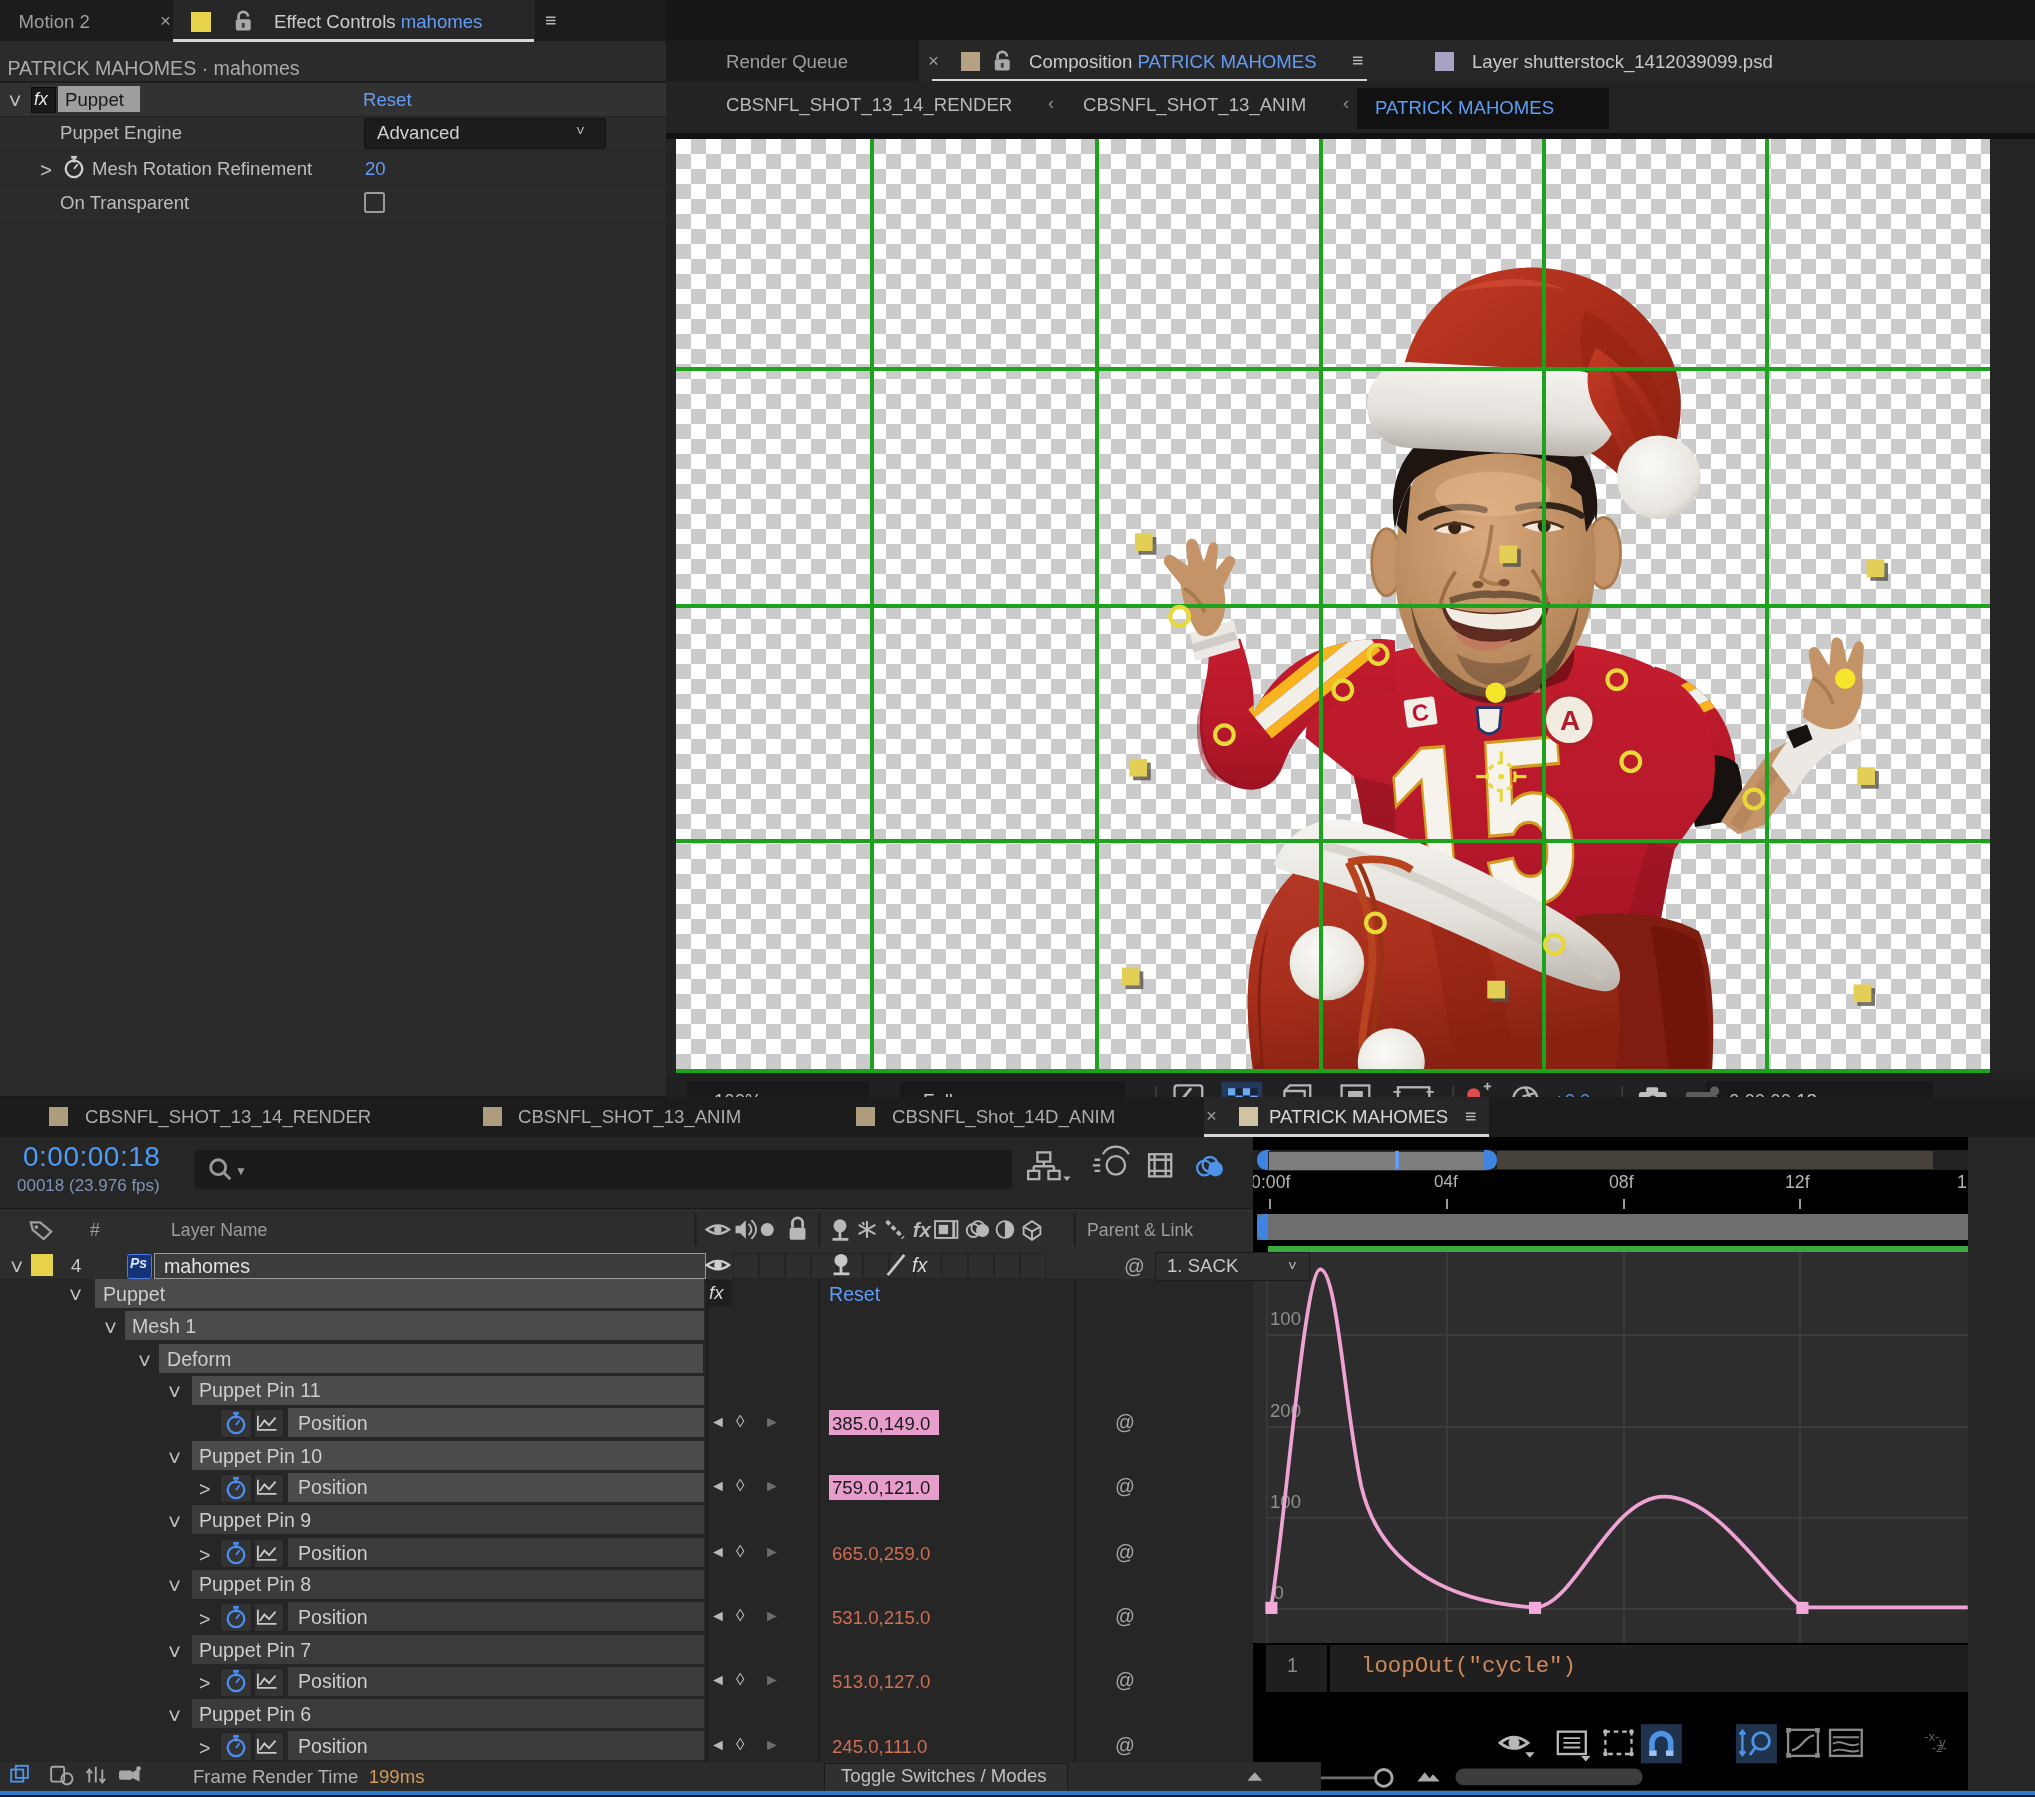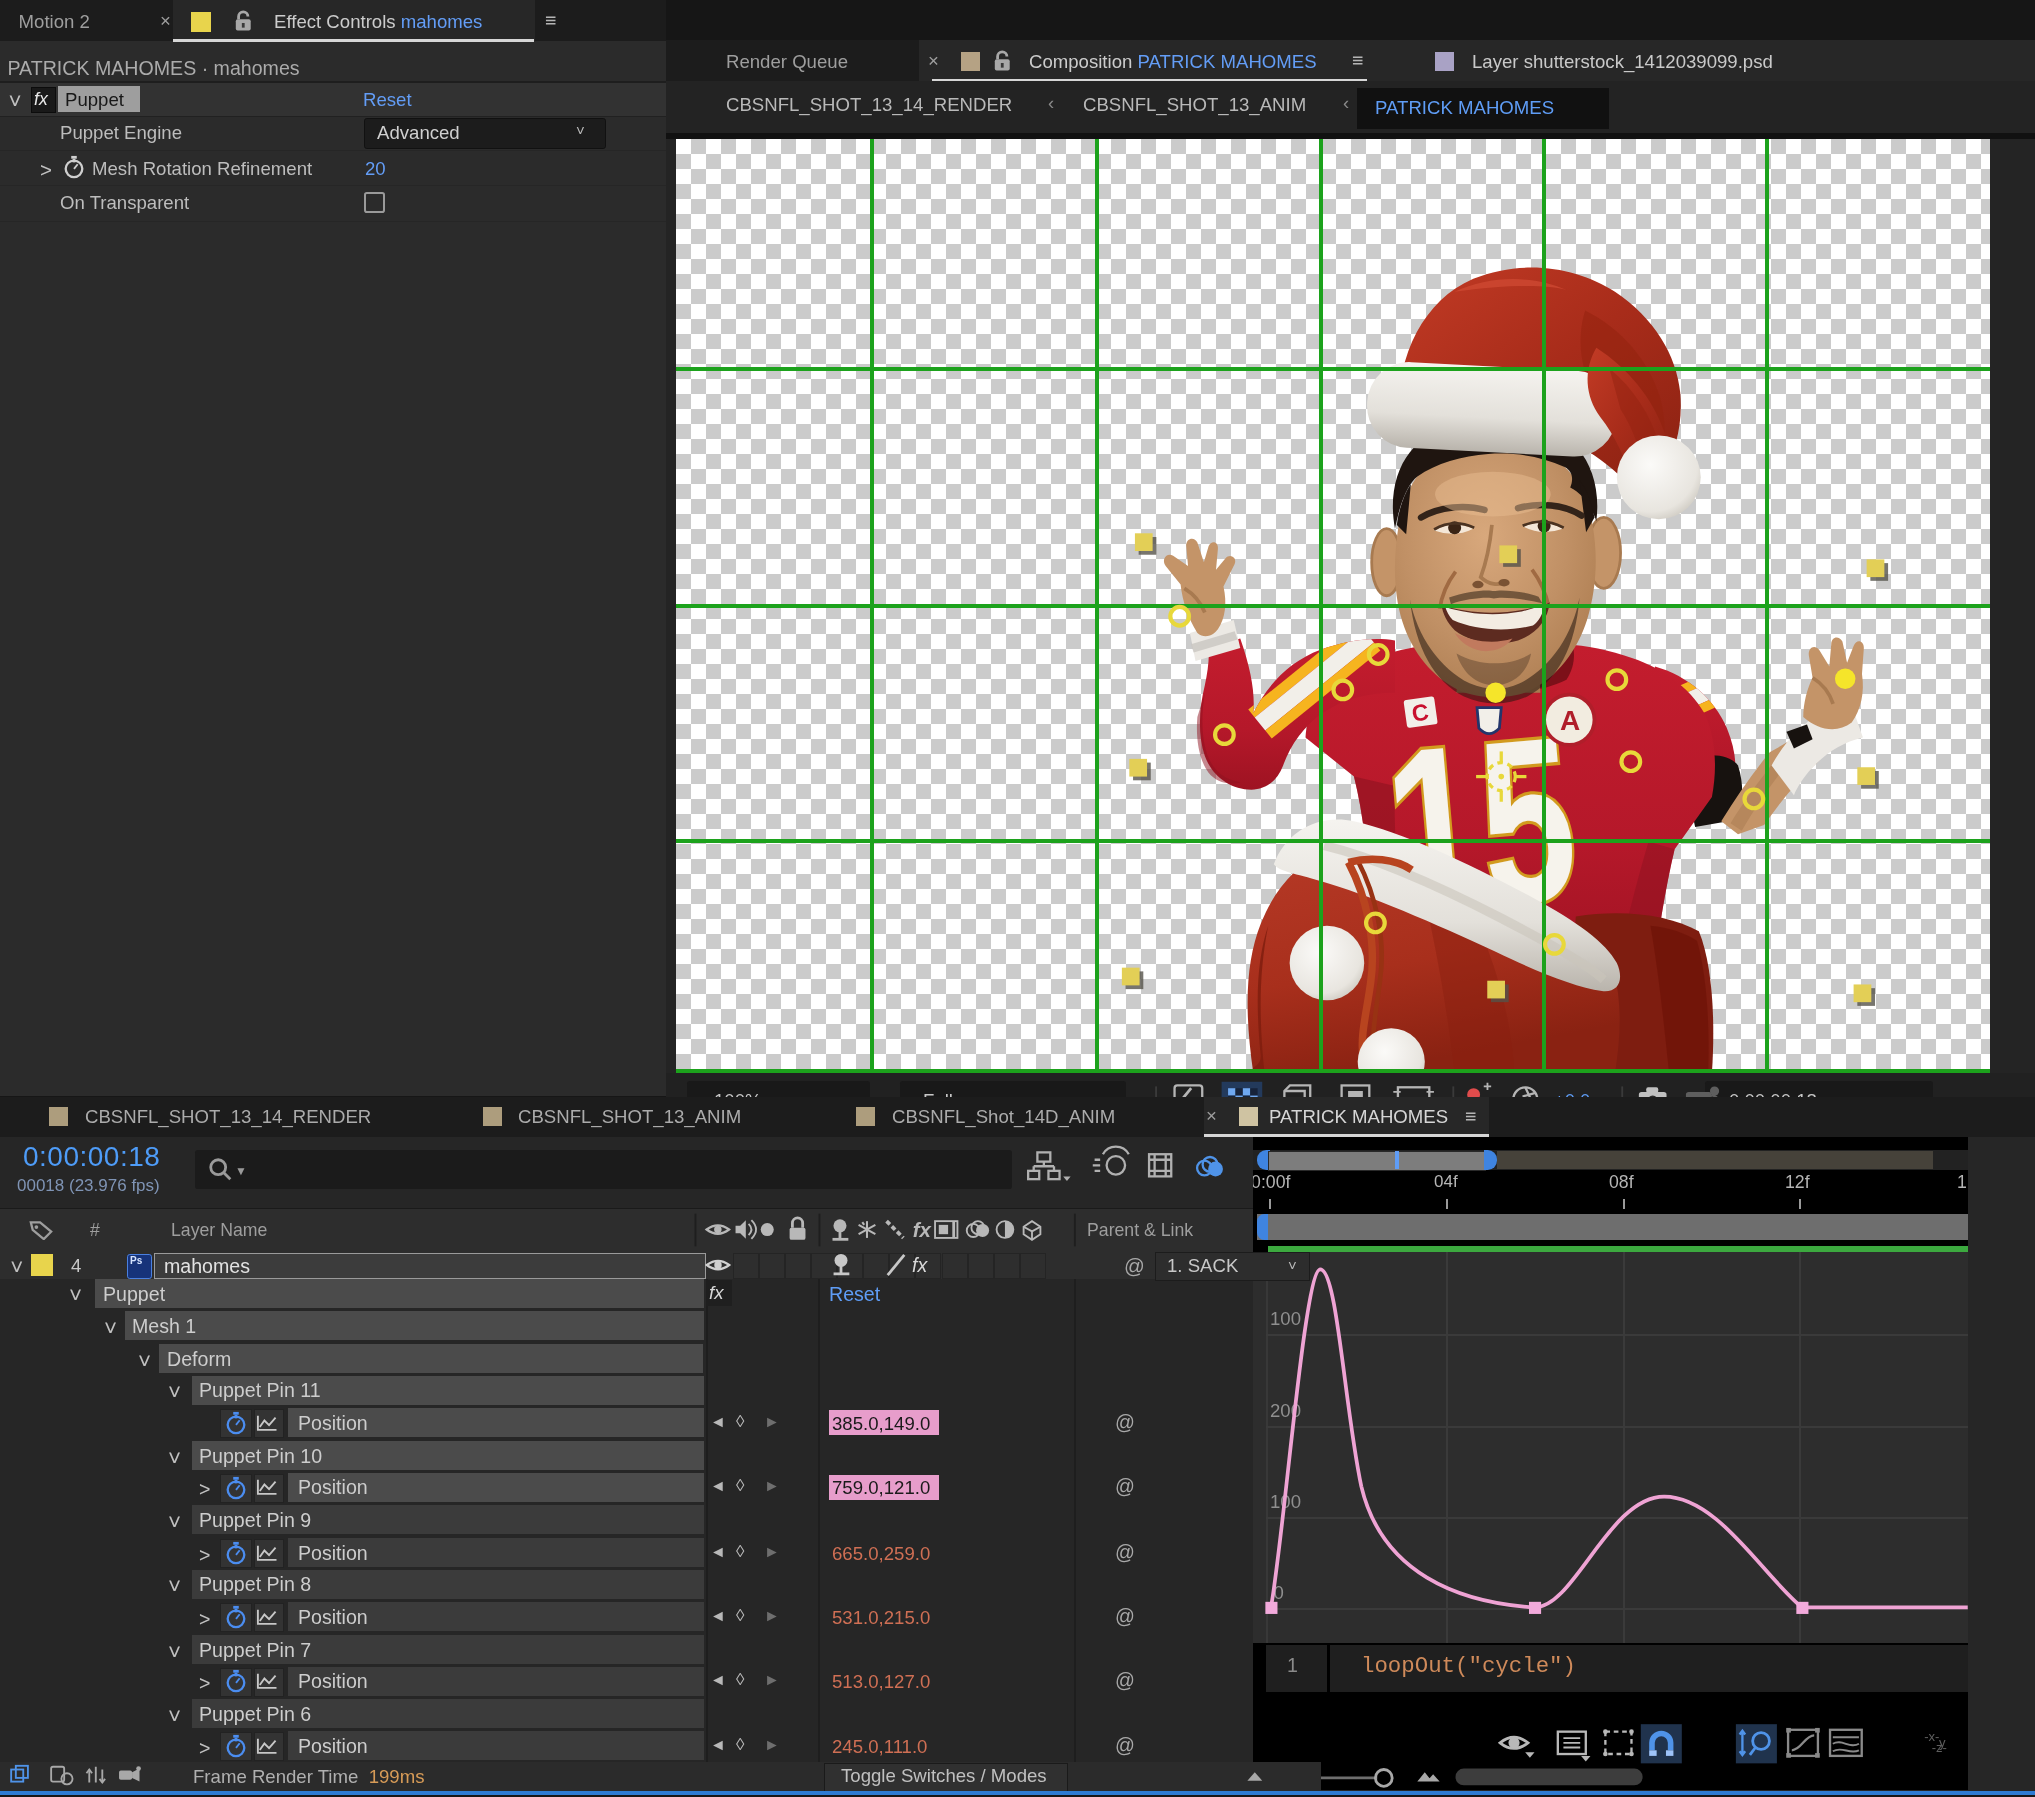--- a/index.html
+++ b/index.html
@@ -548,21 +548,21 @@
         <div class="txt" style="left:1167px;top:158px;font-size:18.6px;color:#c8c8c8;">1. SACK</div>
         <div class="txt" style="left:1288px;top:160px;font-size:15px;color:#bbbbbb;">˅</div>
       </div>
     <div id="rows">
 
     <div class="abs" style="left:0;top:155px;width:1321px;height:27px;background:#2d2d2d;"></div>
     <div class="txt" style="left:10.3px;top:158px;font-size:22.4px;color:#c0c0c0;">˅</div>
     <div class="abs" style="left:31px;top:157px;width:22.4px;height:22.4px;background:#e8d44c;"></div>
     <div class="txt" style="left:71px;top:158px;font-size:18.6px;color:#c8c8c8;">4</div>
     <div class="abs" style="left:127px;top:157px;width:23px;height:23px;background:#16337a;border:0.9px solid #4a80e0;border-radius:2.8px;"></div>
-    <div class="txt" style="left:130px;top:158px;font-size:10px;font-weight:bold;color:#d5e4ff;">Ps</div>
+    <div class="txt" style="left:130px;top:158px;font-size:14px;font-weight:bold;color:#d5e4ff;font-style:italic;">Ps</div>
     <div class="abs" style="left:154px;top:156px;width:550px;height:24px;background:#3c3c3c;border:1.9px solid #9a9a9a;"></div>
     <div class="txt" style="left:164px;top:158px;font-size:19.6px;color:#e2e2e2;">mahomes</div>
 
     <div class="txt" style="left:69px;top:186px;font-size:22.4px;color:#c0c0c0;">˅</div>
     <div class="abs" style="left:95px;top:182px;width:609px;height:29px;background:#4b4b4b;"></div>
     <div class="txt" style="left:103px;top:186px;font-size:19.6px;color:#cdcdcd;">Puppet</div>
     <div class="abs" style="left:706px;top:183px;width:26px;height:26px;background:#1f1f1f;"></div>
     <div class="txt" style="left:709px;top:185px;font-size:18.6px;font-style:italic;color:#d8d8d8;">fx</div>
     <div class="txt" style="left:829px;top:186px;font-size:19.6px;color:#5f9df6;">Reset</div>
     <div class="txt" style="left:104px;top:219px;font-size:22.4px;color:#c0c0c0;">˅</div>

